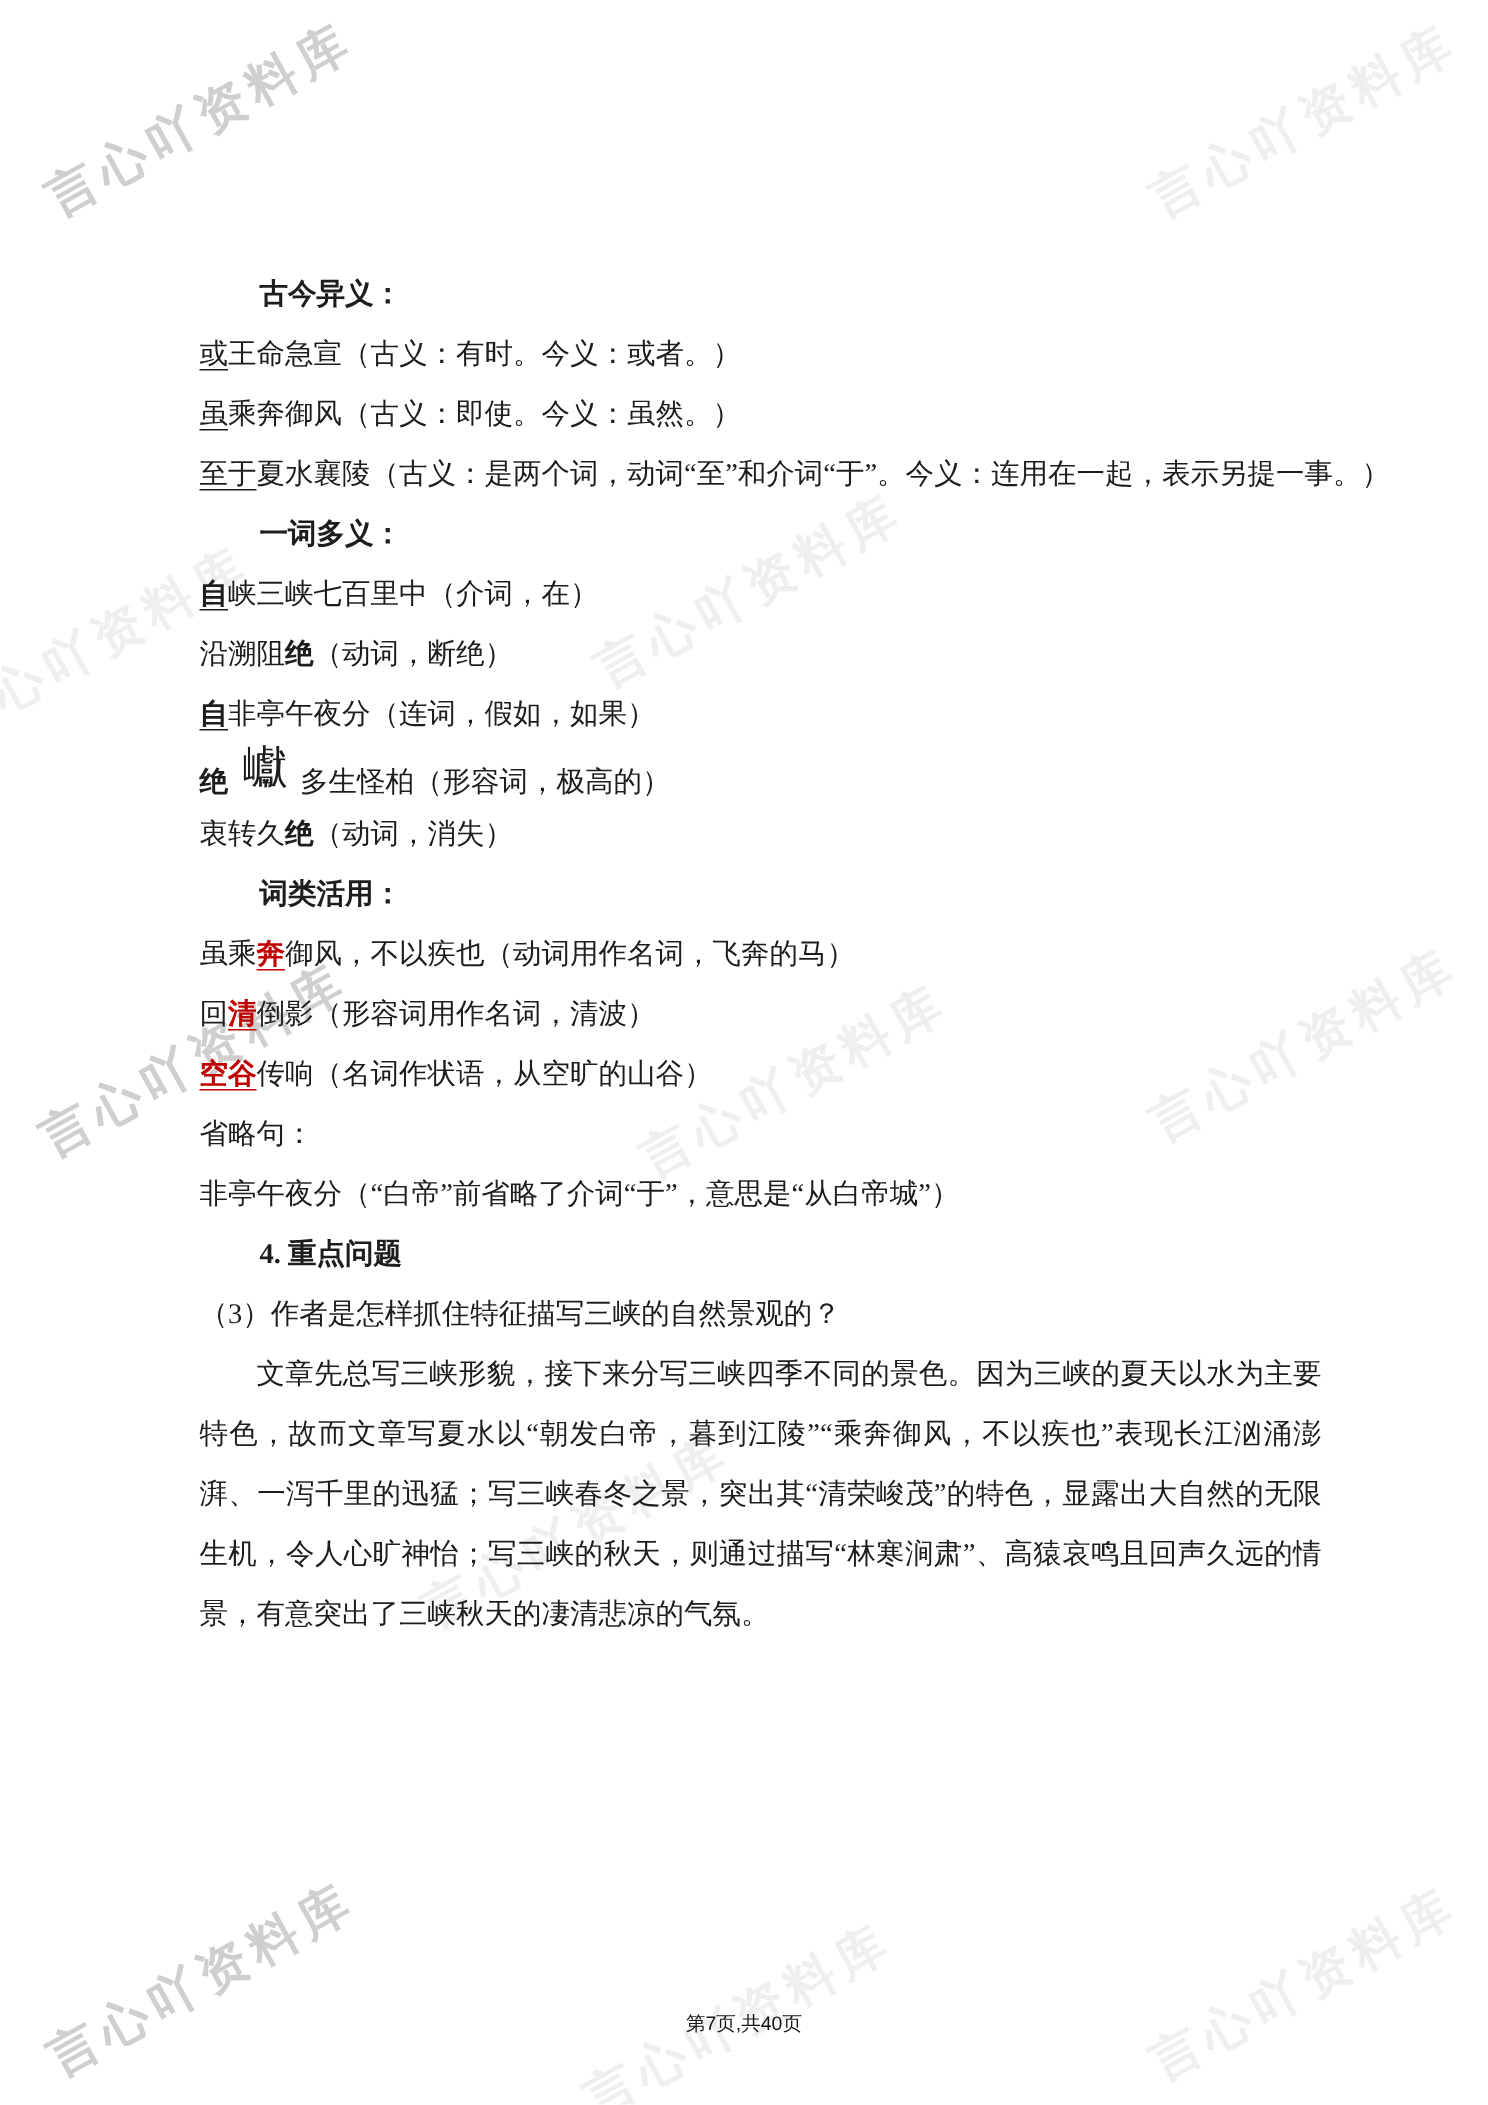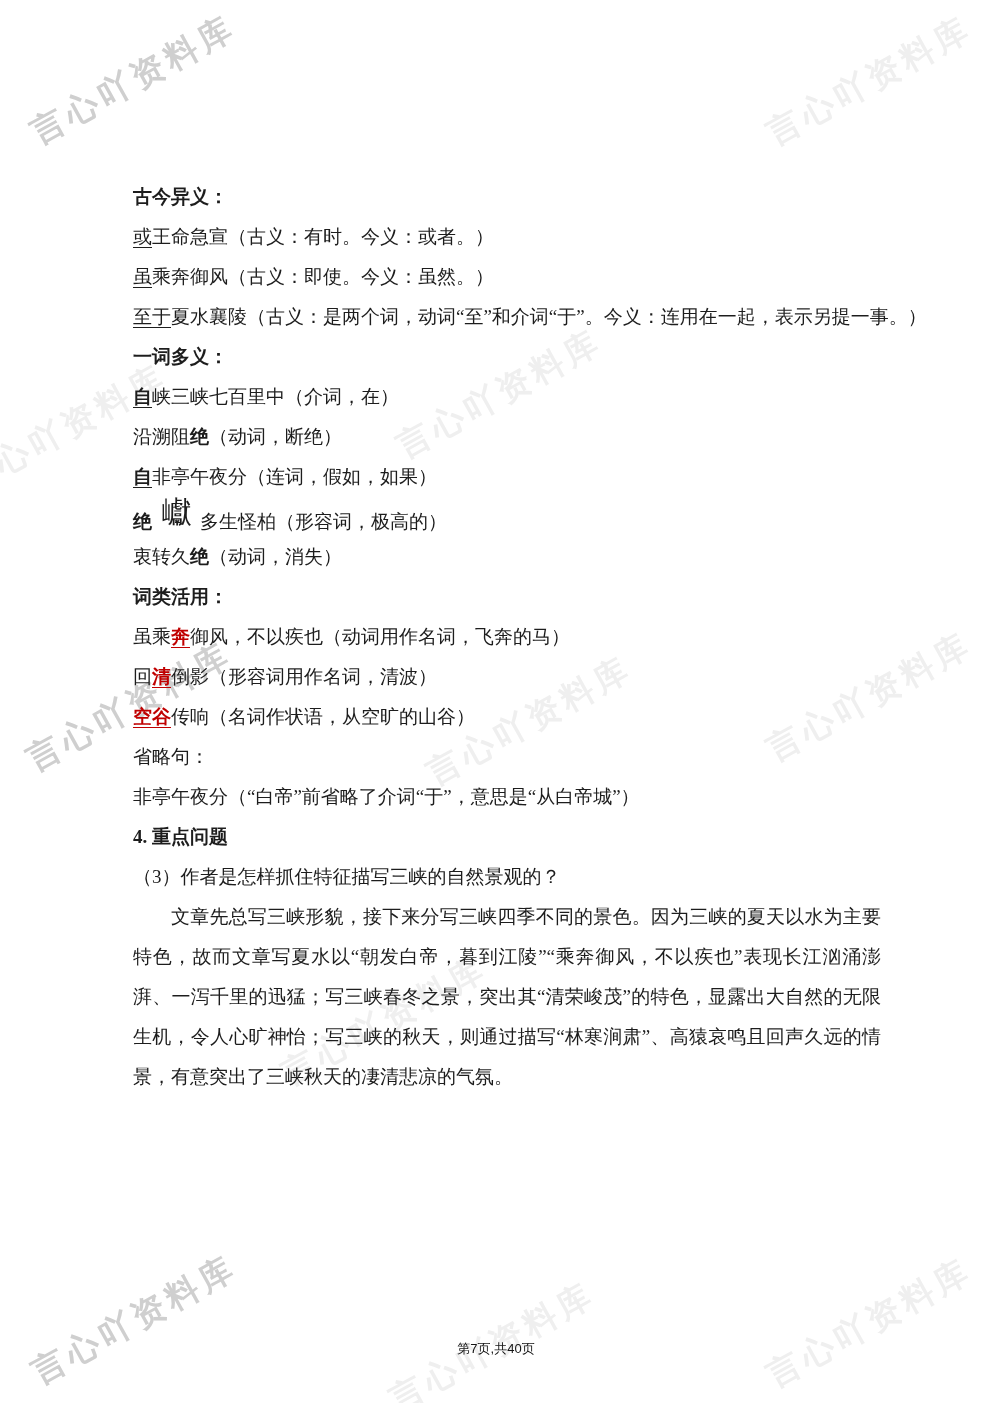--- a/index.html
+++ b/index.html
@@ -33,21 +33,21 @@
     left:133px; top:177px;
     width:748px;
     font-size:19px;
     z-index:1;
   }
   .line {
     line-height:40px;
     height:40px;
     white-space:nowrap;
   }
-  .line.heading { font-weight:bold; }
+  .line.heading { font-weight:bold;margin-left:40px; }
   .seg-plain { }
   .ul {
     text-decoration:underline;
     text-underline-offset:4px;
   }
   .bold { font-weight:bold; }
   .bold-ul {
     font-weight:bold;
     text-decoration:underline;
     text-underline-offset:4px;

